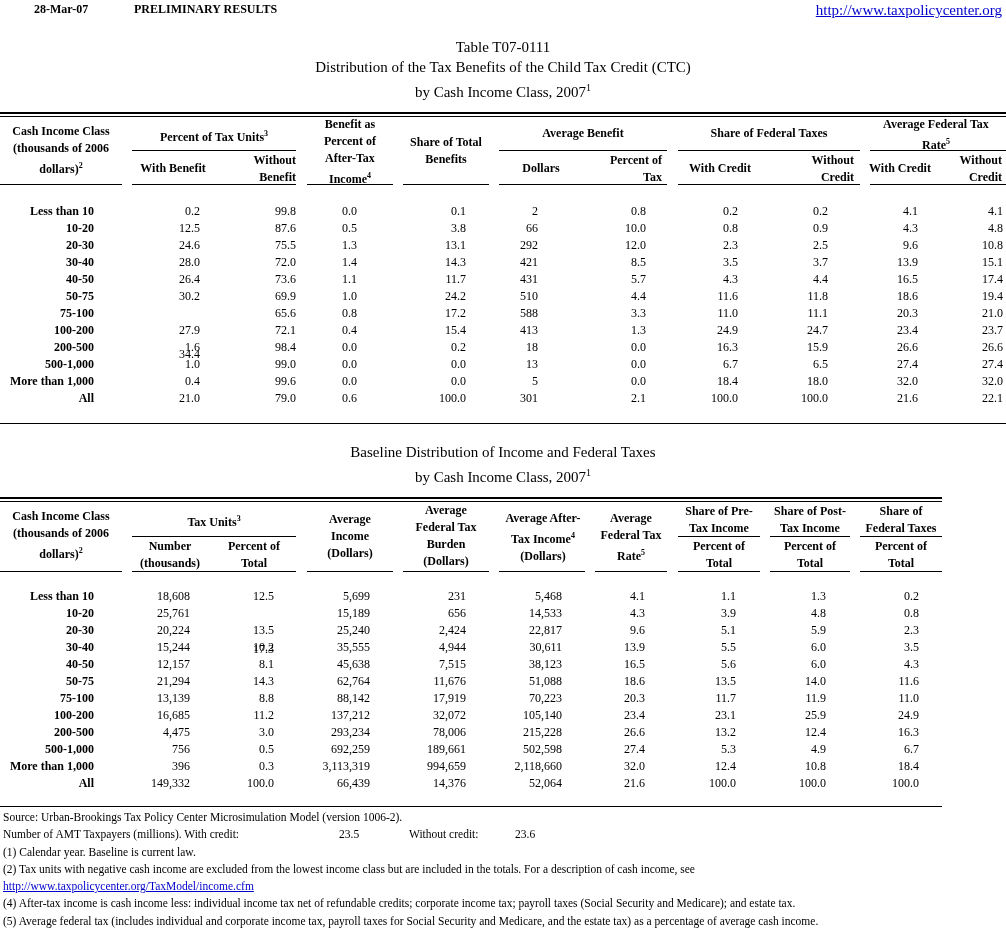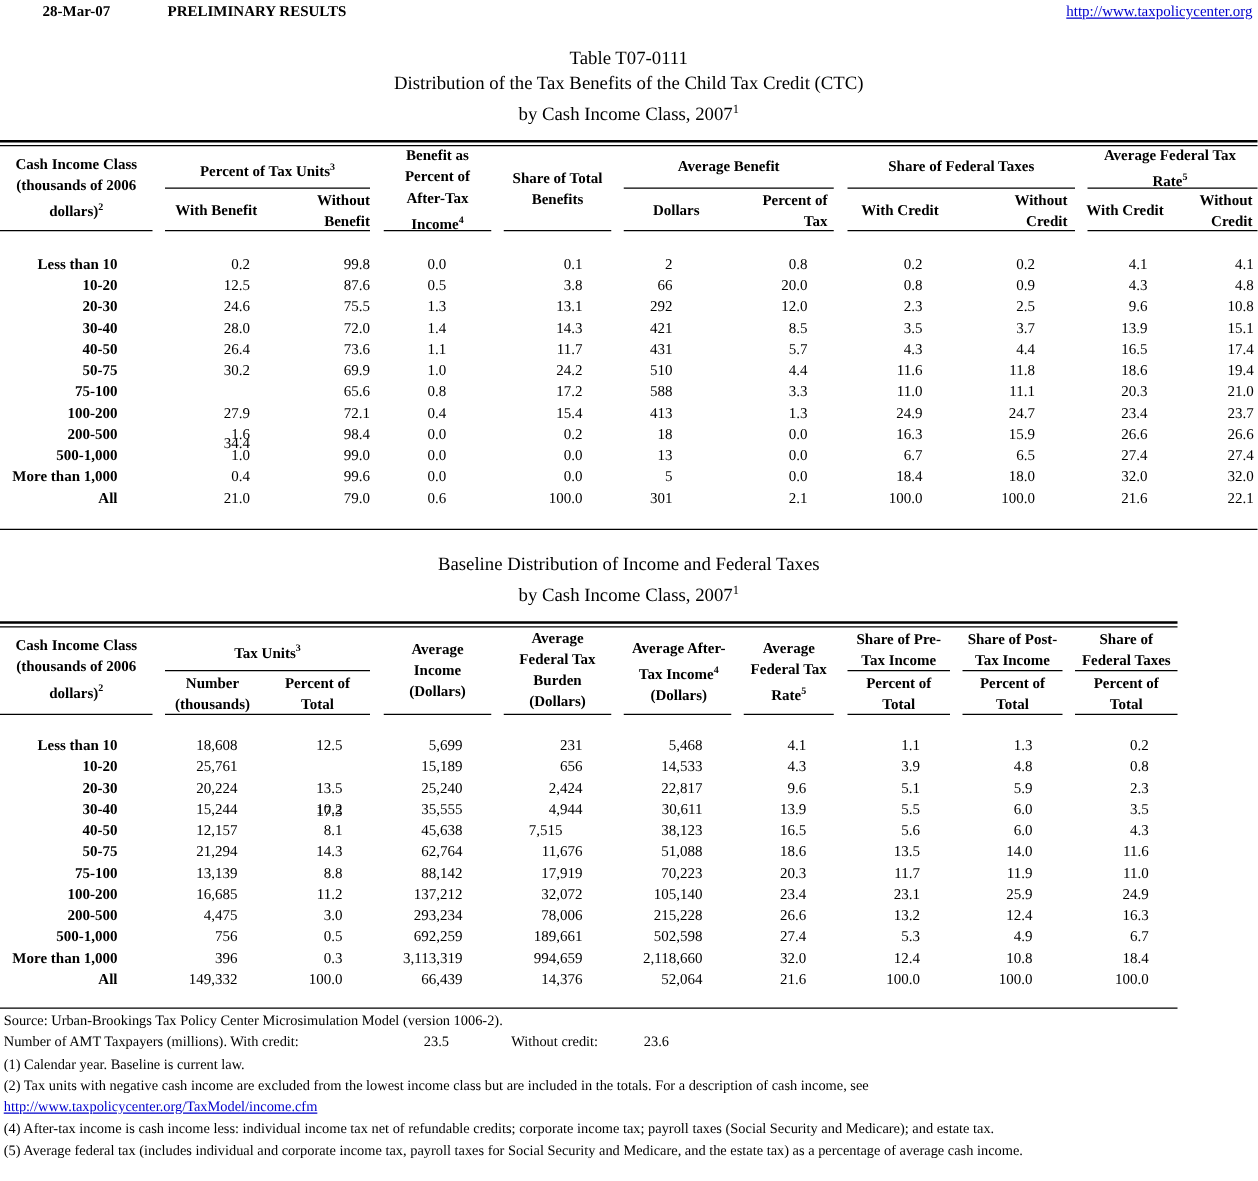--- a/index.html
+++ b/index.html
@@ -3,21 +3,21 @@
 <meta charset="utf-8">
 <style>
   html, body { margin: 0; padding: 0; background: #ffffff; }
   body {
     width: 1006px; height: 945px; position: relative; overflow: hidden;
     font-family: "Liberation Serif", "DejaVu Serif", serif; color: #000;
   }
   .topbar { position: absolute; top: 2px; left: 0; width: 1006px; height: 16px; font-size: 12px; font-weight: bold; }
   .topbar .date { position: absolute; left: 34px; top: 0; }
   .topbar .prelim { position: absolute; left: 134px; top: 0; }
-  .topbar a { position: absolute; right: 4px; top: 0; font-weight: normal; color: #0000cc; text-decoration: underline; font-size: 12px; }
+  .topbar a { position: absolute; right: 4px; top: 0; font-weight: normal; color: #0000cc; text-decoration: underline; font-size: 15px; }
   .title { position: absolute; left: 0; width: 1006px; text-align: center; font-size: 15px; line-height: 19px; }
   .title sup { font-size: 10px; }
   .dbl { position: absolute; left: 0; height: 2px; border-top: 2px solid #000; border-bottom: 1px solid #000; }
   .hdr { position: absolute; font-size: 12px; font-weight: bold; text-align: center; line-height: 17px; }
   .hdr sup { font-size: 8px; }
   .uline { position: absolute; height: 0; border-top: 1.5px solid #000; }
   .row { position: absolute; left: 0; height: 17px; font-size: 12px; line-height: 17px; }
   .row span { position: absolute; text-align: right; top: 0; }
   .row .lbl { font-weight: bold; left: 0; width: 94px; }
   .notes { position: absolute; left: 3px; font-size: 11.5px; line-height: 17.3px; }
@@ -114,21 +114,21 @@
         <span style="left: 838px; width: 80px;">4.1</span>
         <span style="left: 923px; width: 80px;">4.1</span>
       </div>
       <div class="row" style="top: 220px; width: 1006px;">
         <span class="lbl">10-20</span>
         <span style="left: 120px; width: 80px;">12.5</span>
         <span style="left: 216px; width: 80px;">87.6</span>
         <span style="left: 277px; width: 80px;">0.5</span>
         <span style="left: 386px; width: 80px;">3.8</span>
         <span style="left: 458px; width: 80px;">66</span>
-        <span style="left: 566px; width: 80px;">20.0</span>
+        <span style="left: 566px; width: 80px;">10.0</span>
         <span style="left: 658px; width: 80px;">0.8</span>
         <span style="left: 748px; width: 80px;">0.9</span>
         <span style="left: 838px; width: 80px;">4.3</span>
         <span style="left: 923px; width: 80px;">4.8</span>
       </div>
       <div class="row" style="top: 237px; width: 1006px;">
         <span class="lbl">20-30</span>
         <span style="left: 120px; width: 80px;">24.6</span>
         <span style="left: 216px; width: 80px;">75.5</span>
         <span style="left: 277px; width: 80px;">1.3</span>
@@ -395,21 +395,21 @@
         <span style="left: 555px; width: 90px;">13.9</span>
         <span style="left: 646px; width: 90px;">5.5</span>
         <span style="left: 736px; width: 90px;">6.0</span>
         <span style="left: 829px; width: 90px;">3.5</span>
       </div>
       <div class="row" style="top: 656px; width: 942px;">
         <span class="lbl">40-50</span>
         <span style="left: 100px; width: 90px;">12,157</span>
         <span style="left: 184px; width: 90px;">8.1</span>
         <span style="left: 280px; width: 90px;">45,638</span>
-        <span style="left: 360px; width: 90px;">7,515</span>
+        <span style="left: 376px; width: 90px;">7,515</span>
         <span style="left: 472px; width: 90px;">38,123</span>
         <span style="left: 555px; width: 90px;">16.5</span>
         <span style="left: 646px; width: 90px;">5.6</span>
         <span style="left: 736px; width: 90px;">6.0</span>
         <span style="left: 829px; width: 90px;">4.3</span>
       </div>
       <div class="row" style="top: 673px; width: 942px;">
         <span class="lbl">50-75</span>
         <span style="left: 100px; width: 90px;">21,294</span>
         <span style="left: 184px; width: 90px;">14.3</span>

